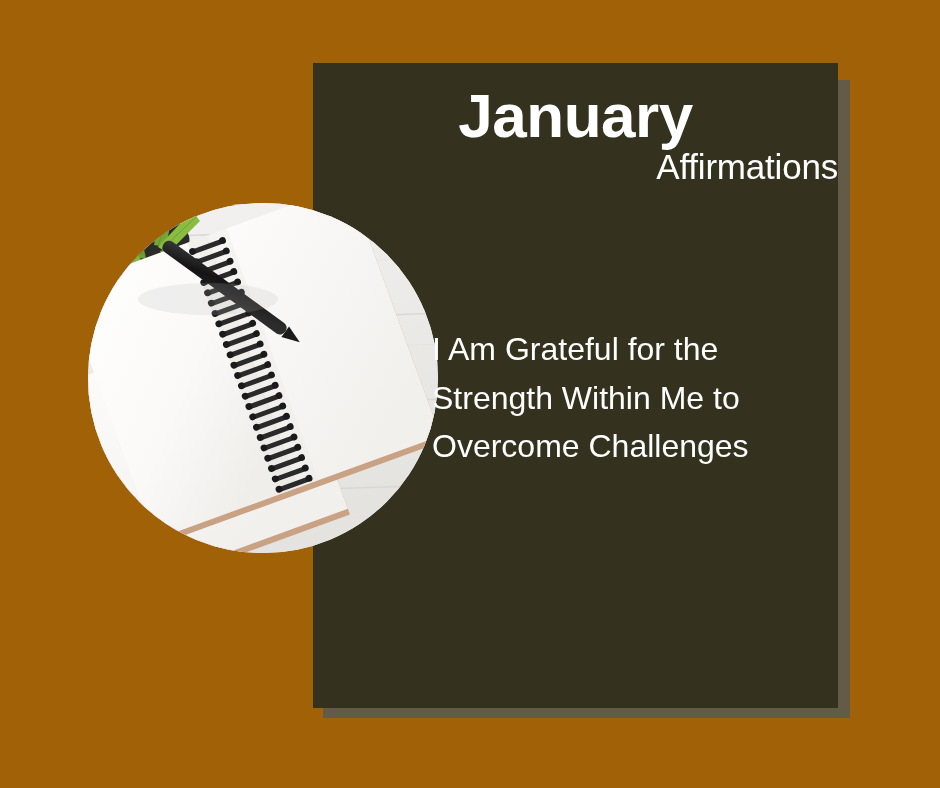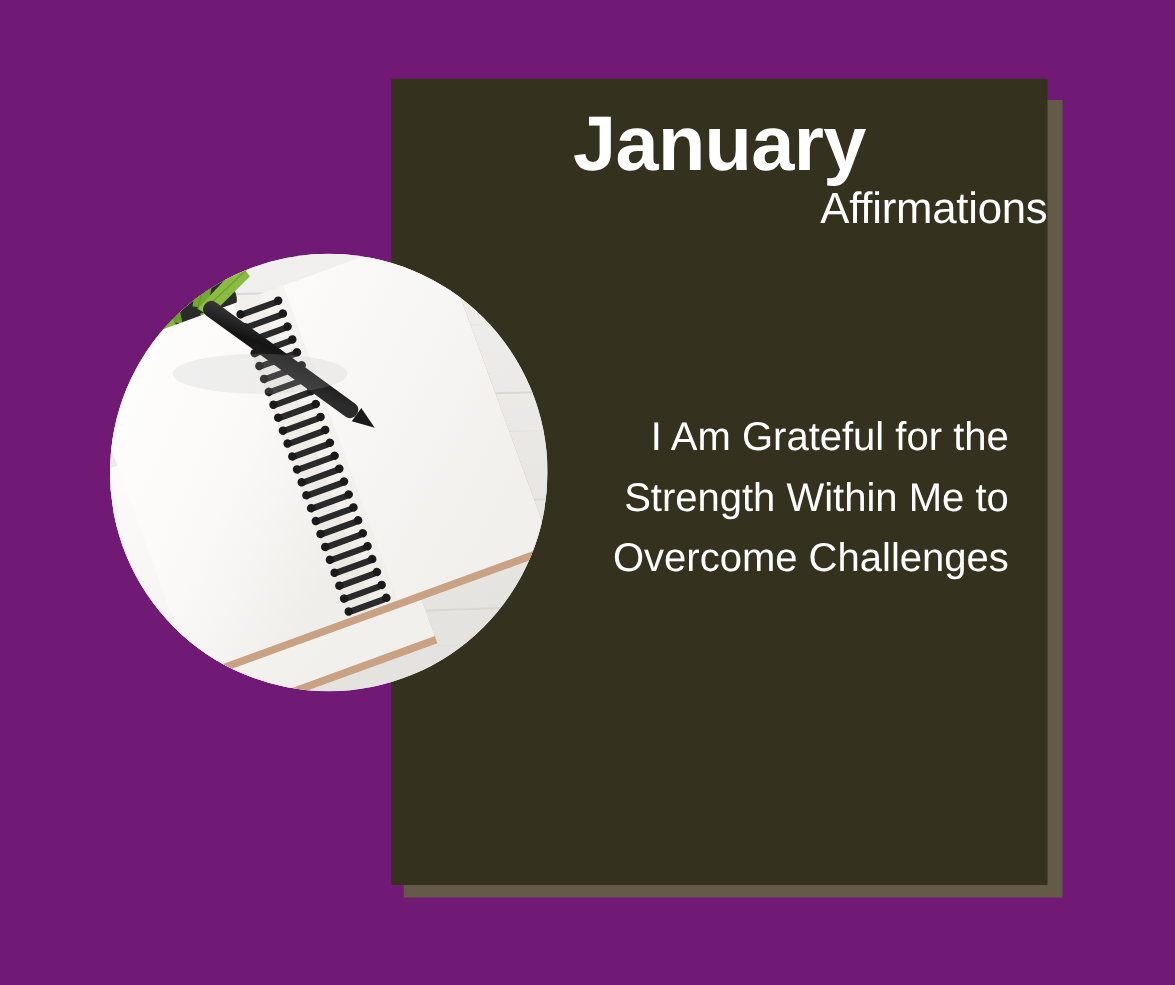--- a/index.html
+++ b/index.html
@@ -10,21 +10,21 @@
     width: 940px;
     height: 788px;
     overflow: hidden;
     font-family: "Liberation Sans", sans-serif;
   }
 
   #canvas {
     position: relative;
     width: 940px;
     height: 788px;
-    background: #701a75;
+    background: #a16207;
     overflow: hidden;
   }
 
   
   .card-shadow {
     position: absolute;
     left: 323px;
     top: 80px;
     width: 527px;
     height: 638px;
@@ -61,24 +61,24 @@
     display: block;
     font-size: 35px;
     font-weight: normal;
     line-height: 1.12;
     letter-spacing: -0.2px;
     text-align: right;
   }
 
   .affirmation {
     position: absolute;
-    left: 417px;
+    left: 432px;
     top: 325px;
     width: 390px;
-    text-align: right;
+    text-align: left;
     color: #FFFFFF;
     font-size: 32px;
     font-weight: normal;
     line-height: 1.52;
   }
 
   .website {
     position: absolute;
     left: 313px;
     top: 617px;

